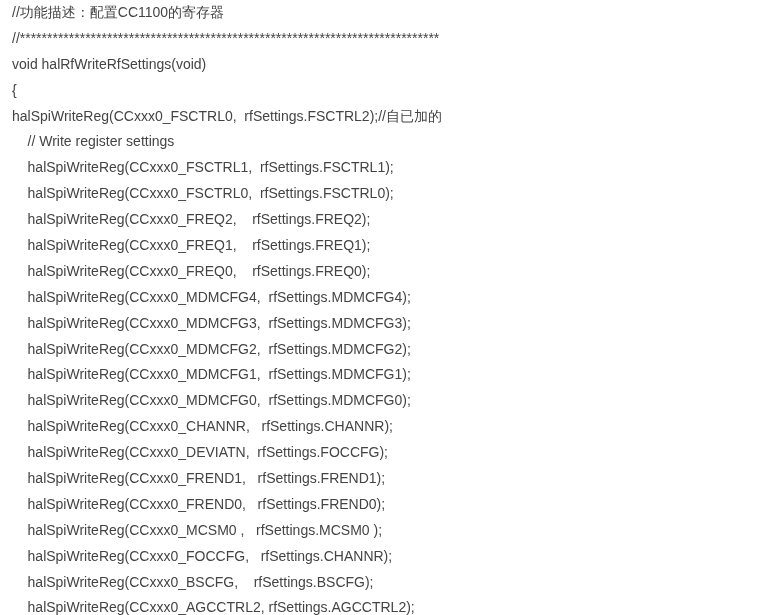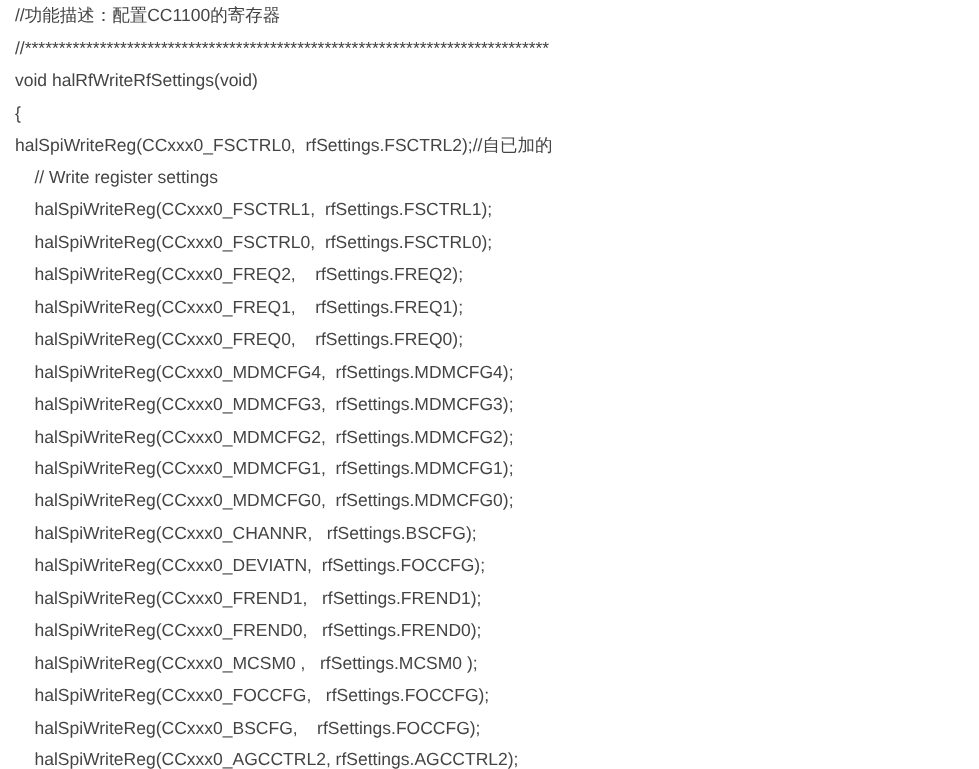--- a/index.html
+++ b/index.html
@@ -31,20 +31,20 @@
 <span>    halSpiWriteReg(CCxxx0_FSCTRL1,  rfSettings.FSCTRL1);</span>
 <span>    halSpiWriteReg(CCxxx0_FSCTRL0,  rfSettings.FSCTRL0);</span>
 <span>    halSpiWriteReg(CCxxx0_FREQ2,    rfSettings.FREQ2);</span>
 <span>    halSpiWriteReg(CCxxx0_FREQ1,    rfSettings.FREQ1);</span>
 <span>    halSpiWriteReg(CCxxx0_FREQ0,    rfSettings.FREQ0);</span>
 <span>    halSpiWriteReg(CCxxx0_MDMCFG4,  rfSettings.MDMCFG4);</span>
 <span>    halSpiWriteReg(CCxxx0_MDMCFG3,  rfSettings.MDMCFG3);</span>
 <span>    halSpiWriteReg(CCxxx0_MDMCFG2,  rfSettings.MDMCFG2);</span>
 <span>    halSpiWriteReg(CCxxx0_MDMCFG1,  rfSettings.MDMCFG1);</span>
 <span>    halSpiWriteReg(CCxxx0_MDMCFG0,  rfSettings.MDMCFG0);</span>
-<span>    halSpiWriteReg(CCxxx0_CHANNR,   rfSettings.BSCFG);</span>
+<span>    halSpiWriteReg(CCxxx0_CHANNR,   rfSettings.CHANNR);</span>
 <span>    halSpiWriteReg(CCxxx0_DEVIATN,  rfSettings.FOCCFG);</span>
 <span>    halSpiWriteReg(CCxxx0_FREND1,   rfSettings.FREND1);</span>
 <span>    halSpiWriteReg(CCxxx0_FREND0,   rfSettings.FREND0);</span>
 <span>    halSpiWriteReg(CCxxx0_MCSM0 ,   rfSettings.MCSM0 );</span>
-<span>    halSpiWriteReg(CCxxx0_FOCCFG,   rfSettings.FOCCFG);</span>
-<span>    halSpiWriteReg(CCxxx0_BSCFG,    rfSettings.FOCCFG);</span>
+<span>    halSpiWriteReg(CCxxx0_FOCCFG,   rfSettings.CHANNR);</span>
+<span>    halSpiWriteReg(CCxxx0_BSCFG,    rfSettings.BSCFG);</span>
 <span>    halSpiWriteReg(CCxxx0_AGCCTRL2, rfSettings.AGCCTRL2);</span></div>
 
 </body></html>

